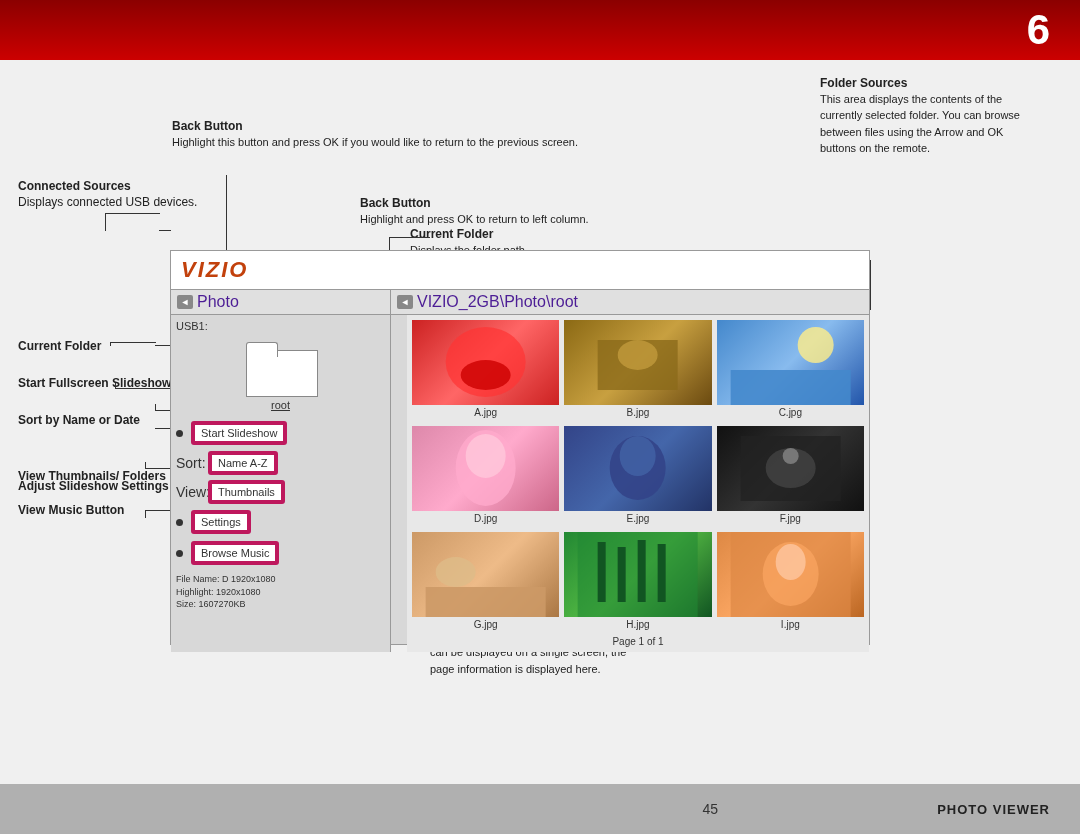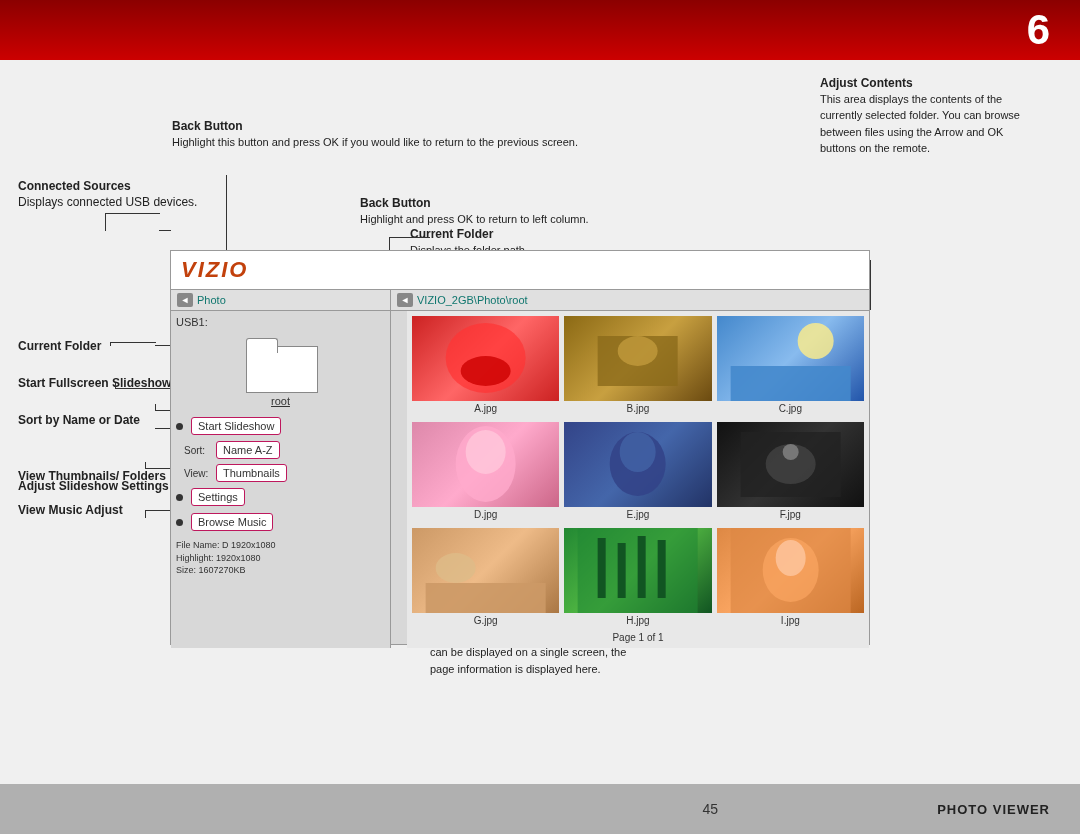--- a/index.html
+++ b/index.html
@@ -111,22 +111,22 @@
       background: #888;
       display: inline-flex;
       align-items: center;
       justify-content: center;
       margin-right: 4px;
       font-size: 9px;
       color: white;
       border-radius: 2px;
     }
     .nav-text {
-      font-size: 11px;
-      color: #0f766e;
+      font-size: 16px;
+      color: #4c1d95;
     }
 
     
     .ui-body {
       display: flex;
       height: calc(100% - 56px);
       gap: 16px;
     }
 
     
@@ -180,39 +180,38 @@
     }
     .folder-label {
       font-size: 11px;
       color: #333;
       margin-top: 2px;
       text-decoration: underline;
     }
 
     .btn-small {
       background: white;
-      border: 1px solid #be185d;
+      border: 4px solid #be185d;
       border-radius: 3px;
       padding: 2px 6px;
       font-size: 11px;
       cursor: pointer;
       display: inline-block;
       color: #333;
     }
     .btn-row {
       display: flex;
       align-items: center;
       gap: 4px;
       margin: 1px 0;
     }
     .btn-row-label {
-      font-size: 10px;
+      font-size: 14px;
       color: #333;
       width: 28px;
-      margin-left: 8px;
     }
     .file-info {
       font-size: 9px;
       color: #333;
       line-height: 1.4;
       margin-top: 3px;
     }
     .dot-indicator {
       width: 7px;
       height: 7px;
@@ -323,41 +322,41 @@
   <strong>Back Button</strong><br>
   <span style="font-size:11px;">Highlight and press OK to return to left column.</span>
 </div>
 
 <div class="annotation ann-current-folder-label">
   <strong>Current Folder</strong><br>
   <span style="font-size:11px;">Displays the folder path.</span>
 </div>
 
 <div class="annotation ann-folder-contents" style="max-width:220px;">
-  <strong>Adjust Contents</strong><br>
+  <strong>Folder Sources</strong><br>
   <span style="font-size:11px;">This area displays the contents of the currently selected folder. You can browse between files using the Arrow and OK buttons on the remote.</span>
 </div>
 
 <div class="annotation ann-current-folder-left">
   <strong>Current Folder</strong>
 </div>
 <div class="annotation ann-start-slideshow">
   <strong>Start Fullscreen Slideshow</strong>
 </div>
 <div class="annotation ann-sort">
   <strong>Sort by Name or Date</strong>
 </div>
 <div class="annotation" style="top:468px;left:18px;">
   <strong>View Thumbnails/ Folders</strong>
 </div>
 <div class="annotation" style="top:478px;left:18px;">
   <strong>Adjust Slideshow Settings</strong>
 </div>
 <div class="annotation ann-view-music">
-  <strong>View Music Adjust</strong>
+  <strong>View Music Button</strong>
 </div>
 
 <div class="annotation ann-photo-info">
   <strong>Photo Information</strong><br>
   <span style="font-size:11px;">Displays name, resolution, and file size for currently selected photo.</span>
 </div>
 
 <div class="annotation ann-page-info" style="max-width:220px;">
   <strong>Page Information</strong><br>
   <span style="font-size:11px;">If your USB thumb drive has more files than can be displayed on a single screen, the page information is displayed here.</span>

